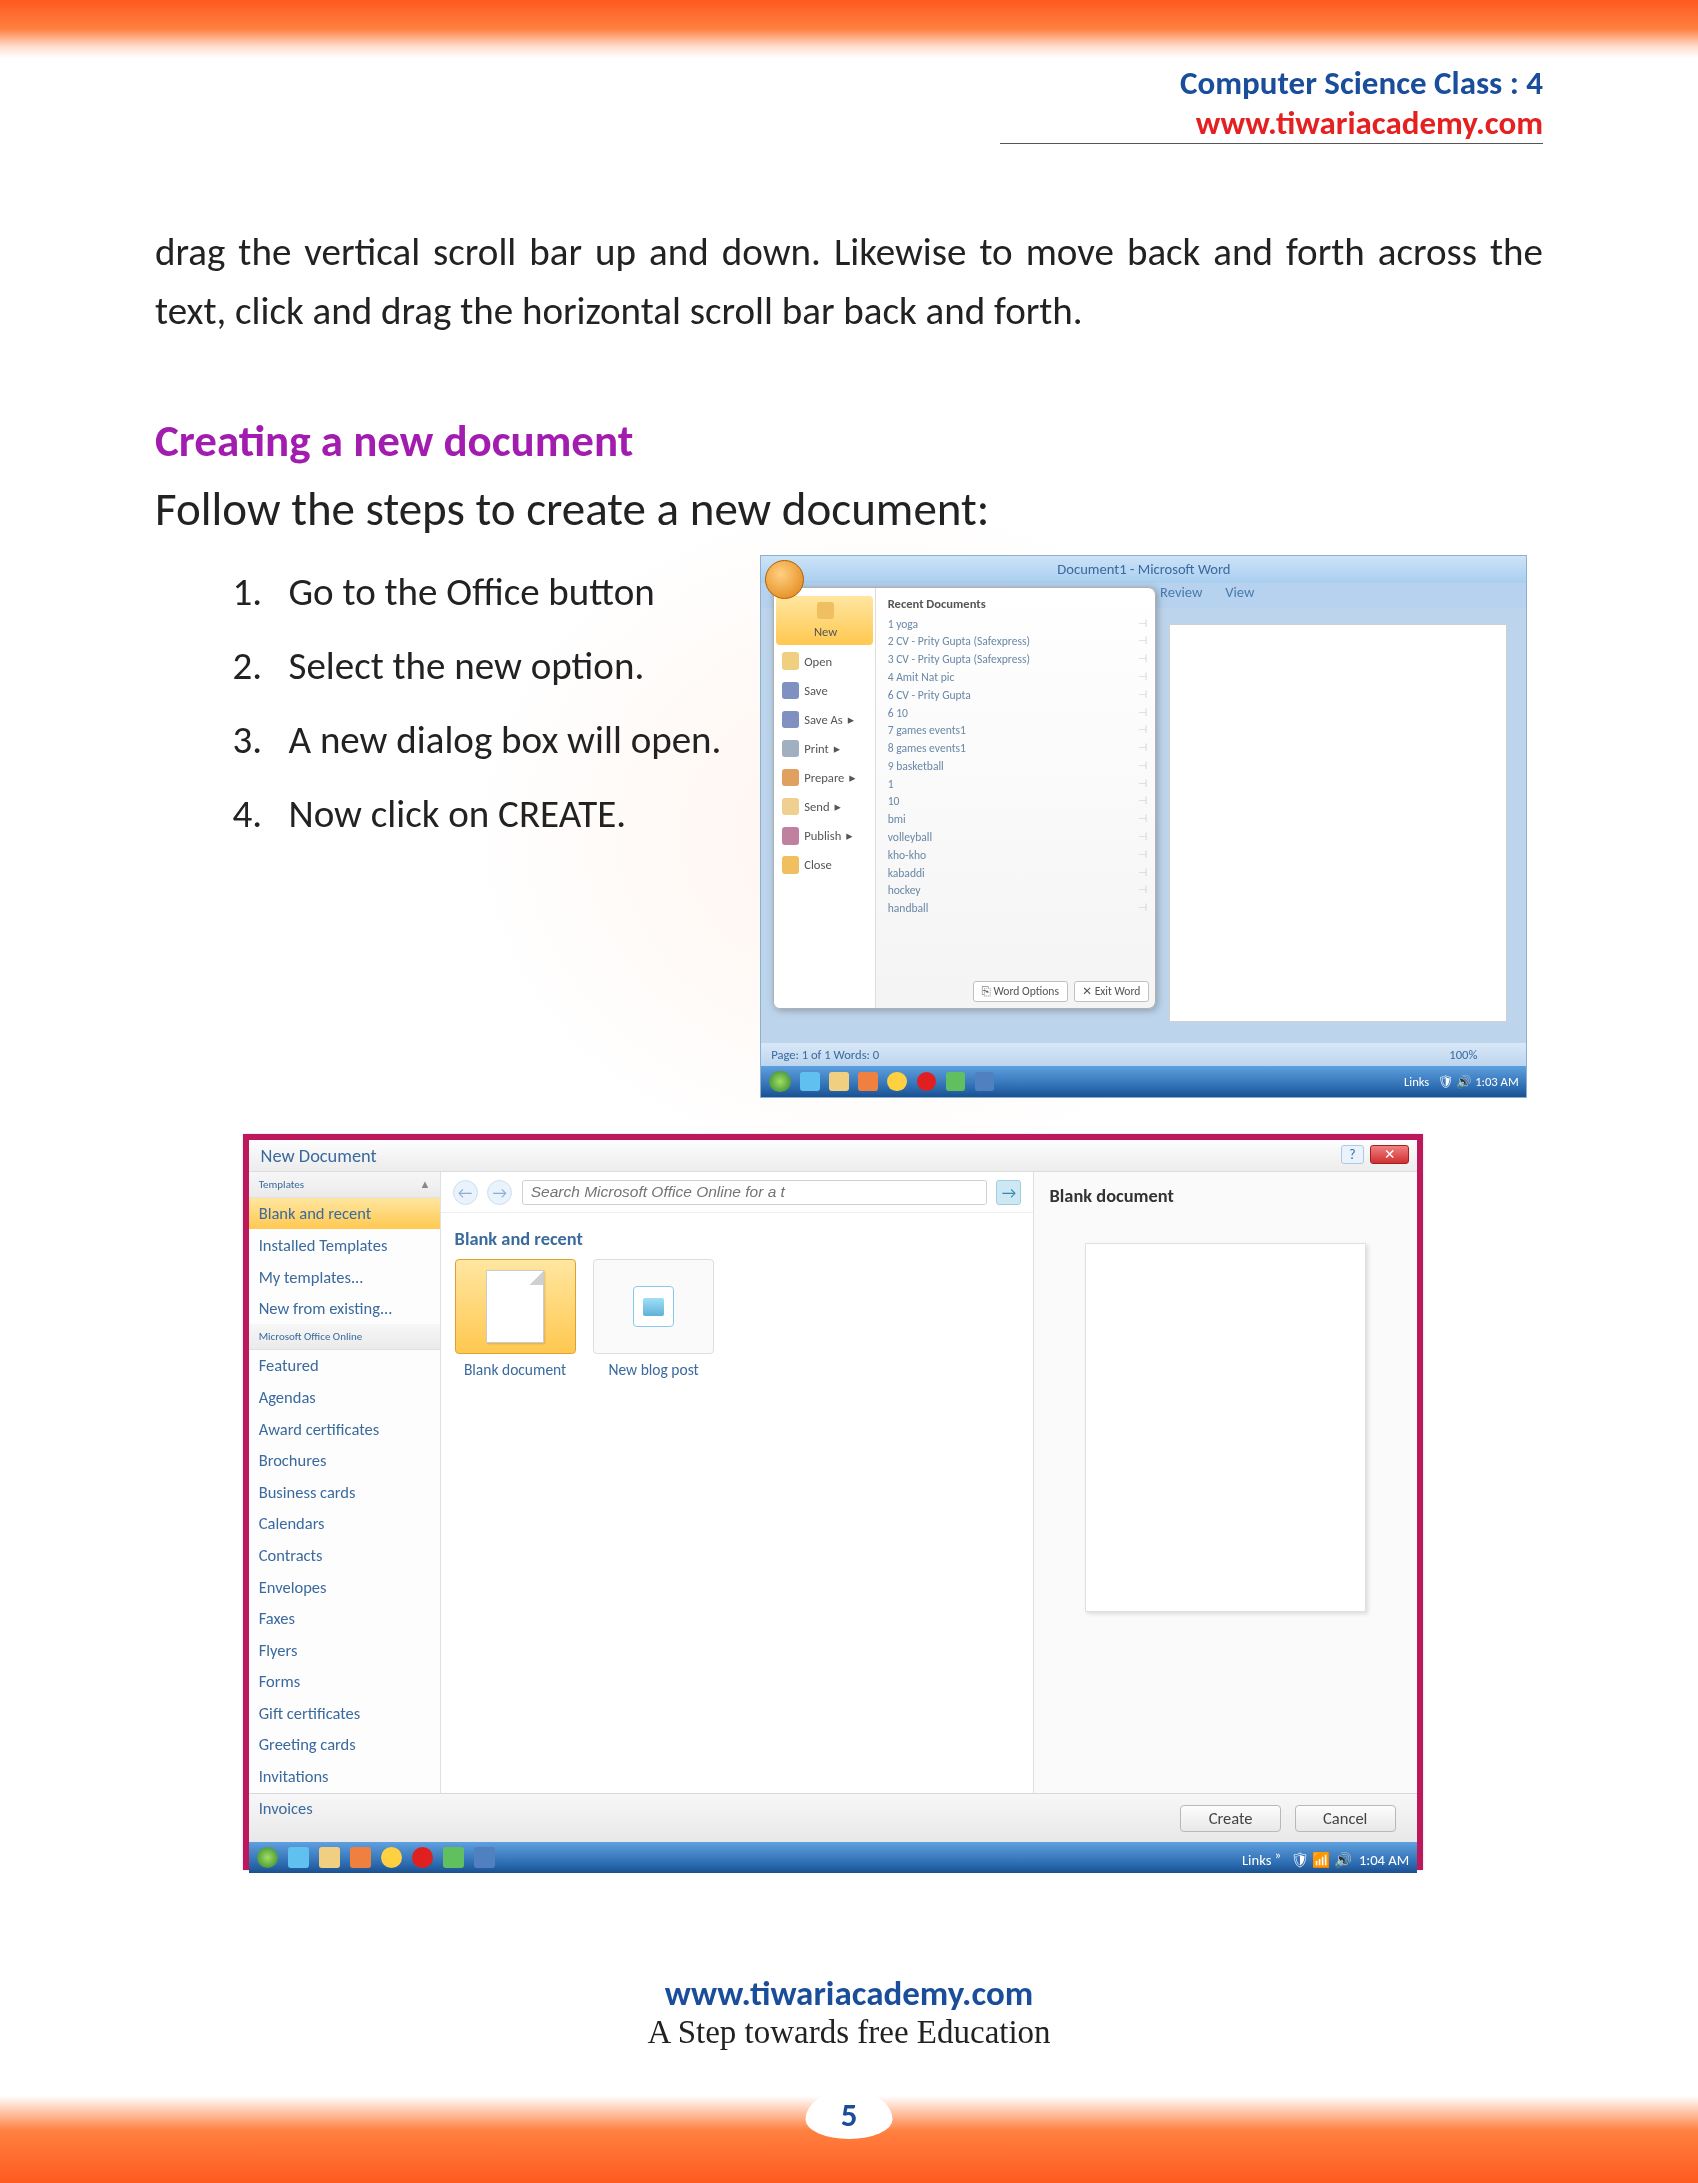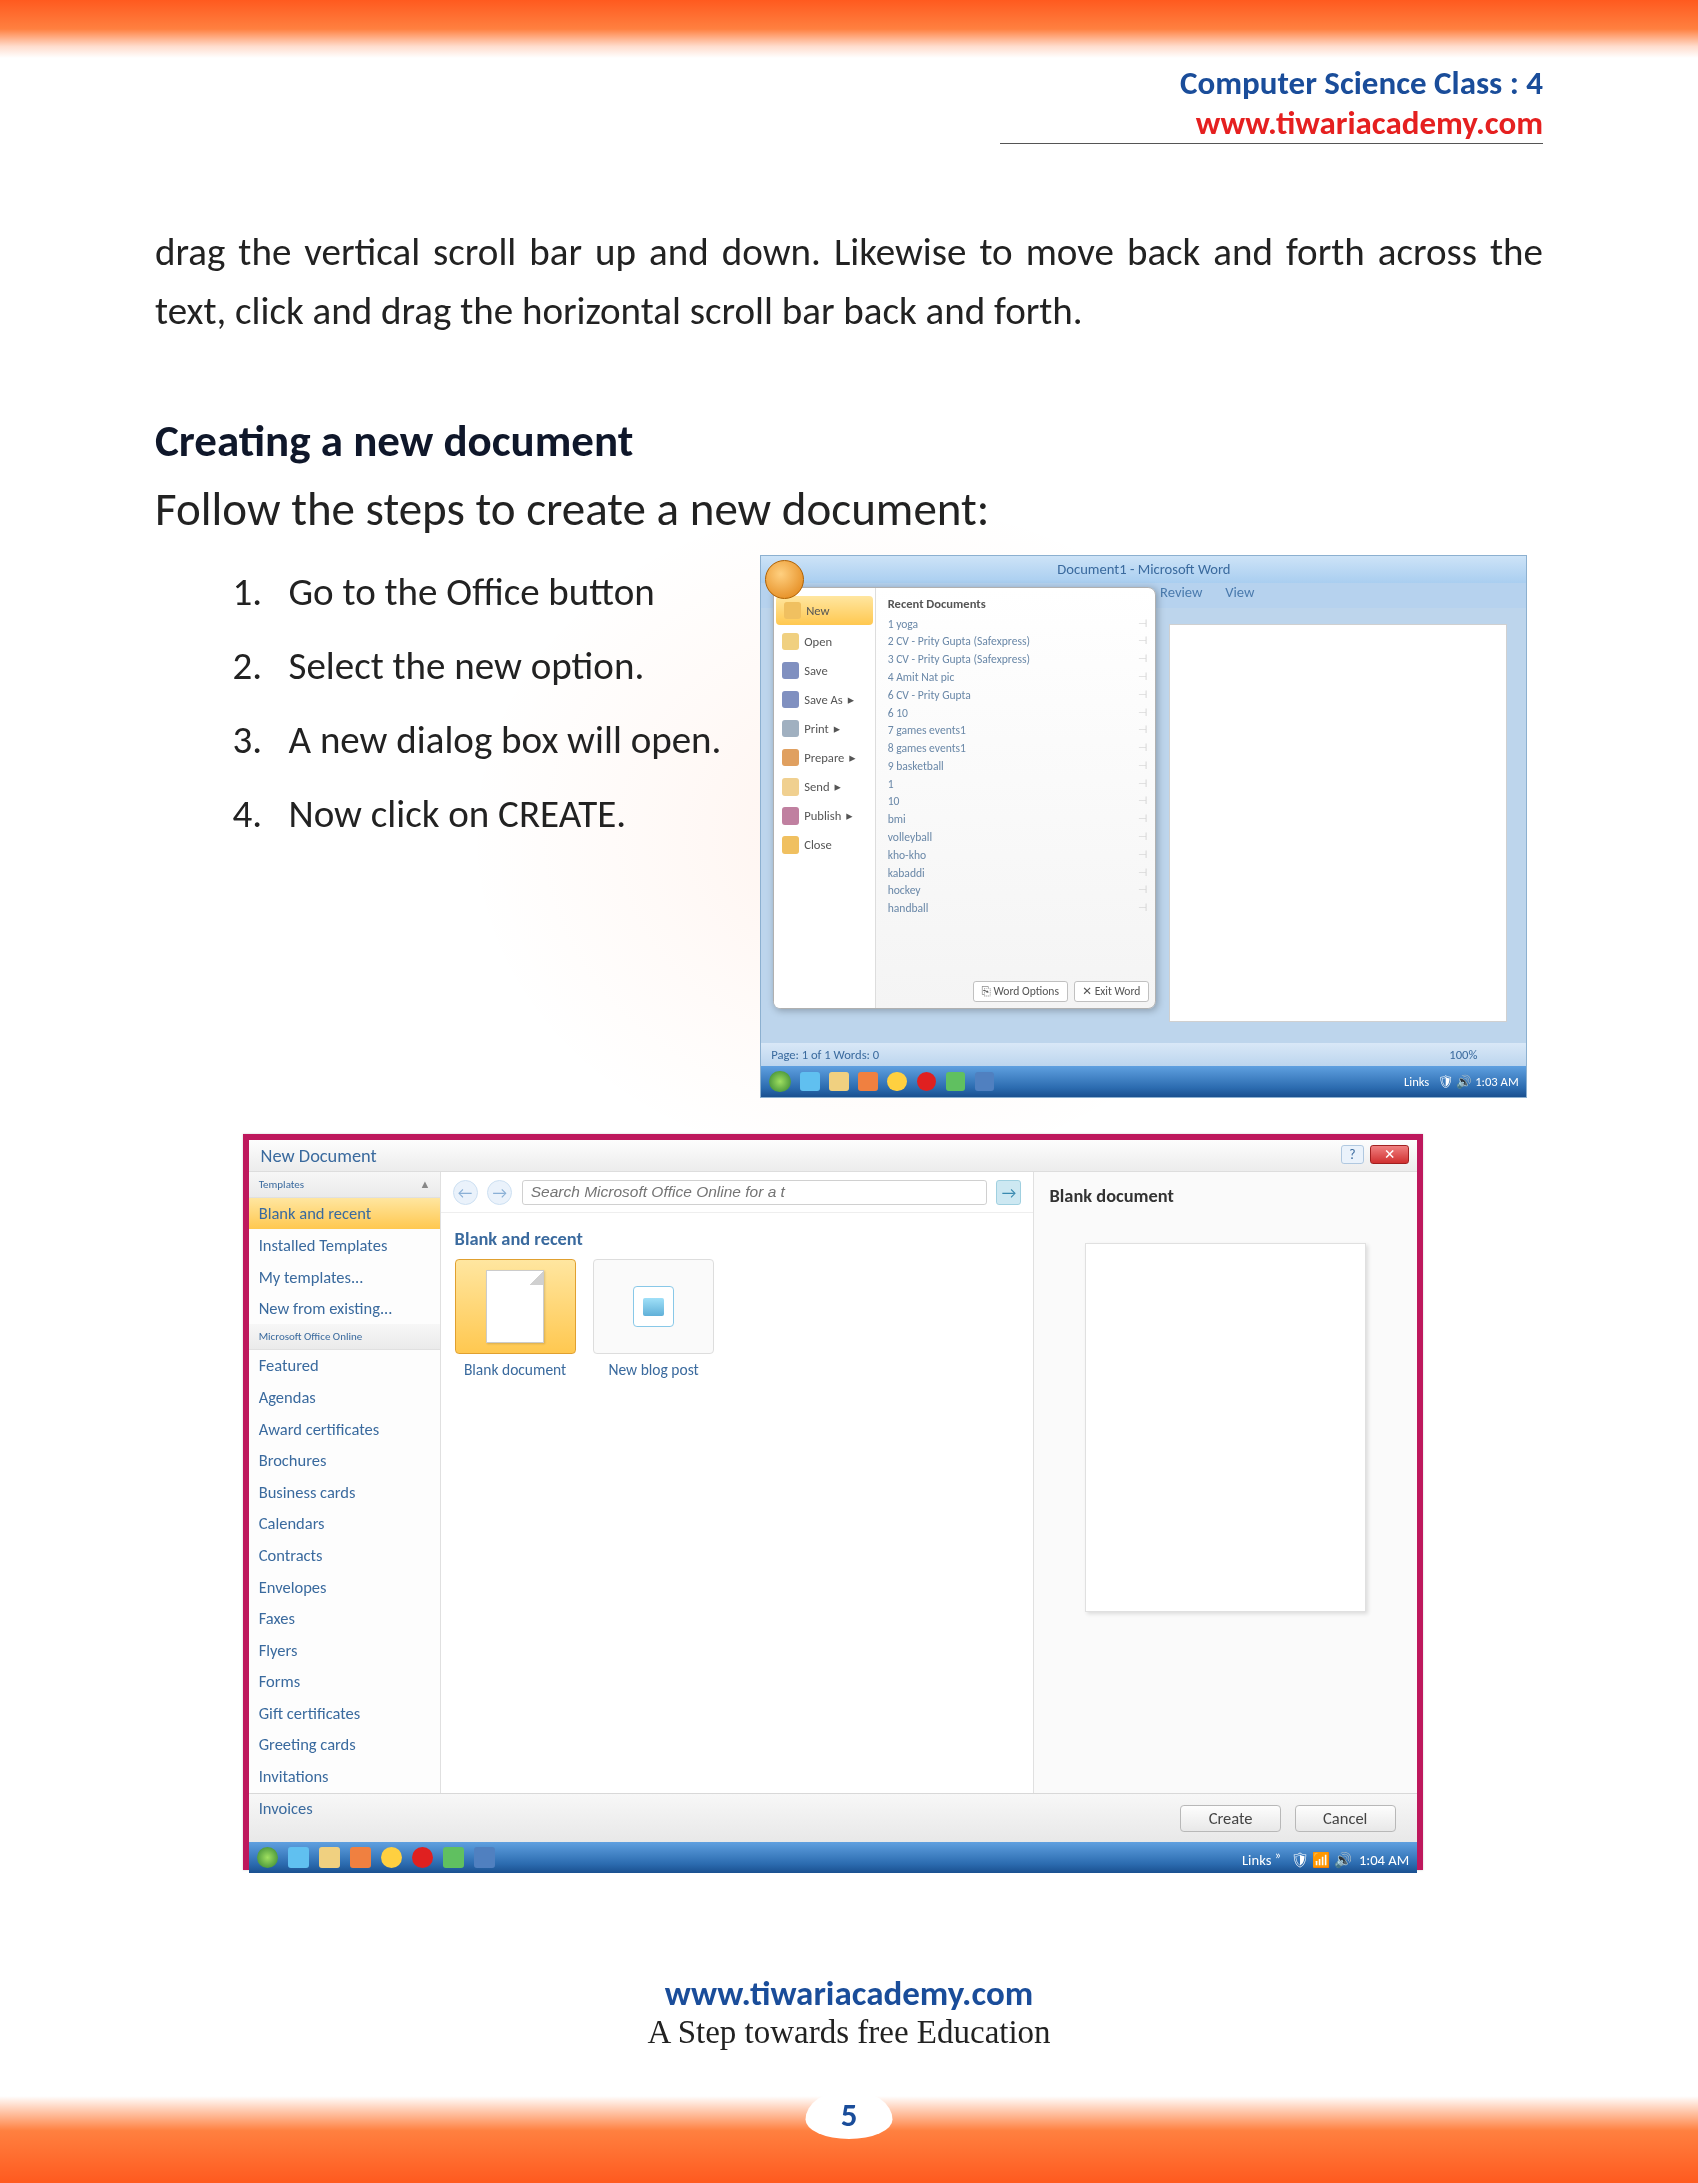--- a/index.html
+++ b/index.html
@@ -60,21 +60,21 @@
     width: 543px;
     margin-left: auto;
   }
   .content {
     position: absolute;
     top: 223px; left: 155px; right: 155px;
     z-index: 1;
   }
   .para1 { font-size: 39px; color: #222; line-height: 1.5; text-align: justify; }
   .heading-red {
-    color: #0f172a;
+    color: #a21caf;
     font-size: 45px;
     font-weight: bold;
     margin-top: 73px;
   }
   .para2 { font-size: 47px; color: #222; margin-top: 11.6px; }
   .list-and-img { display: flex; margin-top: 17.5px; }
   .ol-steps { margin-left: 116px; font-size: 39px; color: #222; line-height: 1.9; }
   .ol-steps li { padding-left: 17.5px; }
   .img-word {
     margin-left: 39px;
@@ -125,20 +125,21 @@
     display: flex;
     align-items: center;
     gap: 4.9px;
     color: #555;
     font-size: 12.6px;
   }
   .office-left-item.sel {
     background: linear-gradient(#ffe6a0, #ffc850);
     border-radius: 3.9px;
     margin: 1.9px;
+    flex-direction: column;
   }
   .oic { width: 17.5px; height: 17.5px; display: inline-block; border-radius: 2.9px; }
   .office-right {
     flex: 1;
     padding: 7.8px 7.8px 0 11.6px;
     position: relative;
   }
   .recent-hdr { color: #555; font-weight: bold; font-size: 12.6px; margin-bottom: 3.9px; }
   .recent-item {
     color: #6a88a8;

